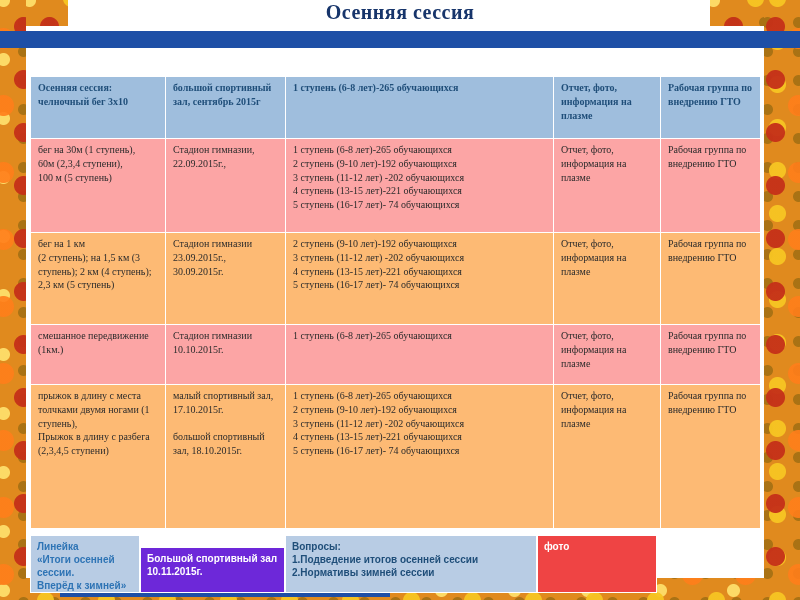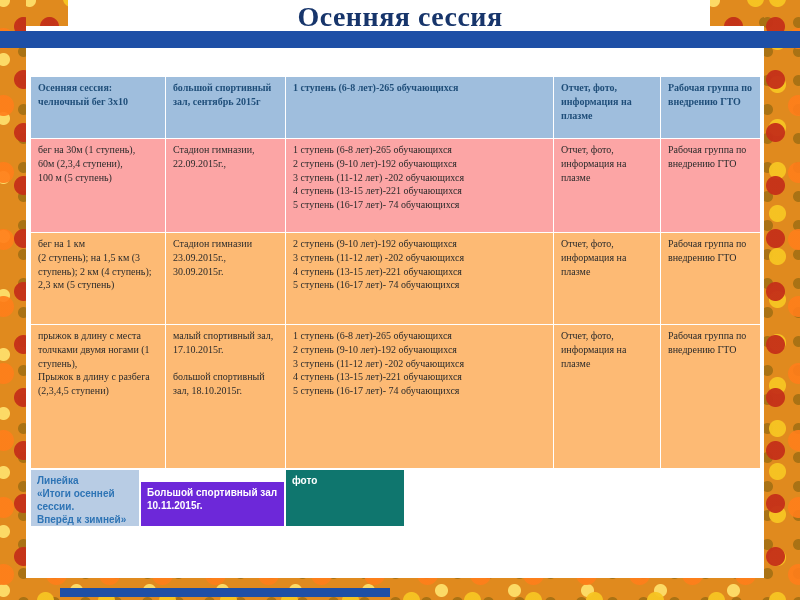--- a/index.html
+++ b/index.html
@@ -18,37 +18,37 @@
     background-position:0 0, 15px 20px, 30px 5px, 8px 8px, 40px 30px;
   }
   .leaves-bg{position:absolute;inset:0;z-index:0;}
   .bottom-bar{position:absolute;left:60px;bottom:3px;width:330px;height:9px;background:#1E4FA6;z-index:1;}
   .panel{position:absolute;left:26px;right:36px;top:0;bottom:22px;background:#ffffff;z-index:1;}
   .leafpatch{position:absolute;z-index:2;}
   .leafpatch.tl{top:0;left:26px;width:42px;height:26px;}
   .leafpatch.tr{top:0;right:36px;width:54px;height:26px;}
   .title-strip{position:absolute;top:31px;left:0;width:100%;height:17px;background:#1E4FA6;z-index:3;}
   .title{position:absolute;top:1px;left:0;width:100%;text-align:center;margin:0;
-         font-size:28px;font-weight:bold;color:#17356B;z-index:4;letter-spacing:0.5px;
+         font-size:20px;font-weight:bold;color:#17356B;z-index:4;letter-spacing:0.5px;
          font-family:"Liberation Serif", serif;}
   .content{position:absolute;left:30px;top:76px;width:730px;z-index:2;}
   table.sched{border-collapse:collapse;table-layout:fixed;width:730px;font-size:10px;color:#2b2b2b;}
   .sched th,.sched td{border:1.5px solid #ffffff;padding:4px 7px;vertical-align:top;
          white-space:pre-line;line-height:1.38;text-align:left;box-sizing:border-box;}
   .sched thead th{background:#9FBEDD;color:#1F4E79;font-weight:bold;}
   .sched tr.band-a td{background:#fca5a5;}
   .sched tr.band-b td{background:#fdba74;}
   tr.rh0{height:62px;} tr.rh1{height:94px;} tr.rh2{height:92px;} tr.rh3{height:60px;} tr.rh4{height:144px;}
-  .footer{display:flex;margin-top:0;height:58px;align-items:stretch;
+  .footer{display:flex;margin-top:6px;height:58px;align-items:stretch;
           font-family:"Liberation Sans", sans-serif;font-weight:bold;font-size:10px;}
   .fc{border:1.5px solid #ffffff;padding:4px 6px;white-space:pre-line;line-height:1.3;box-sizing:border-box;}
   .fc0{width:110px;background:#B8CCE4;color:#2E74B5;}
   .fc1{width:145px;background:#6d28d9;color:#ffffff;align-self:flex-end;height:46px;}
   .fc2{width:252px;background:#B8CCE4;color:#1F4E79;}
-  .fc3{width:120px;background:#0f766e;color:#ffffff;}
+  .fc3{width:120px;background:#ef4444;color:#ffffff;}
   .fc4{width:100px;background:#7E9CC9;color:#ffffff;}
 </style>
 </head>
 <body>
 
 <div class="slide">
   <div class="leaves-bg leaf-texture"></div>
   <div class="bottom-bar"></div>
   <div class="panel"></div>
   <div class="leafpatch tl leaf-texture"></div>
@@ -96,20 +96,27 @@
           <td>Стадион гимназии
 23.09.2015г.,
 30.09.2015г.</td>
           <td>2 ступень (9-10 лет)-192 обучающихся
 3 ступень (11-12 лет) -202 обучающихся
 4 ступень (13-15 лет)-221 обучающихся
 5 ступень (16-17 лет)- 74 обучающихся</td>
           <td>Отчет, фото, информация на плазме</td>
           <td>Рабочая группа по внедрению ГТО</td>
         </tr>
+        <tr class="band-a rh3">
+          <td>смешанное передвижение  (1км.)</td>
+          <td>Стадион гимназии 10.10.2015г.</td>
+          <td>1 ступень (6-8 лет)-265 обучающихся</td>
+          <td>Отчет, фото, информация на плазме</td>
+          <td>Рабочая группа по внедрению ГТО</td>
+        </tr>
         <tr class="band-b rh4">
           <td>прыжок в длину с места толчками двумя ногами (1 ступень),
 Прыжок в длину с разбега (2,3,4,5 ступени)</td>
           <td>малый спортивный зал, 17.10.2015г.
 
 большой спортивный зал, 18.10.2015г.</td>
           <td>1 ступень (6-8 лет)-265 обучающихся
 2 ступень (9-10 лет)-192 обучающихся
 3 ступень (11-12 лет) -202 обучающихся
 4 ступень (13-15 лет)-221 обучающихся
@@ -118,16 +125,19 @@
           <td>Рабочая группа по внедрению ГТО</td>
         </tr>
       </tbody>
     </table>
 
     <div class="footer">
       <div class="fc fc0">Линейка
 «Итоги осенней сессии.
 Вперёд к зимней»</div>
       <div class="fc fc1">Большой спортивный зал 10.11.2015г.</div>
+      <div class="fc fc2">Вопросы:
+1.Подведение итогов осенней сессии
+2.Нормативы зимней сессии</div>
       <div class="fc fc3">фото</div>
     </div>
   </div>
 </div>
 
 </body></html>

